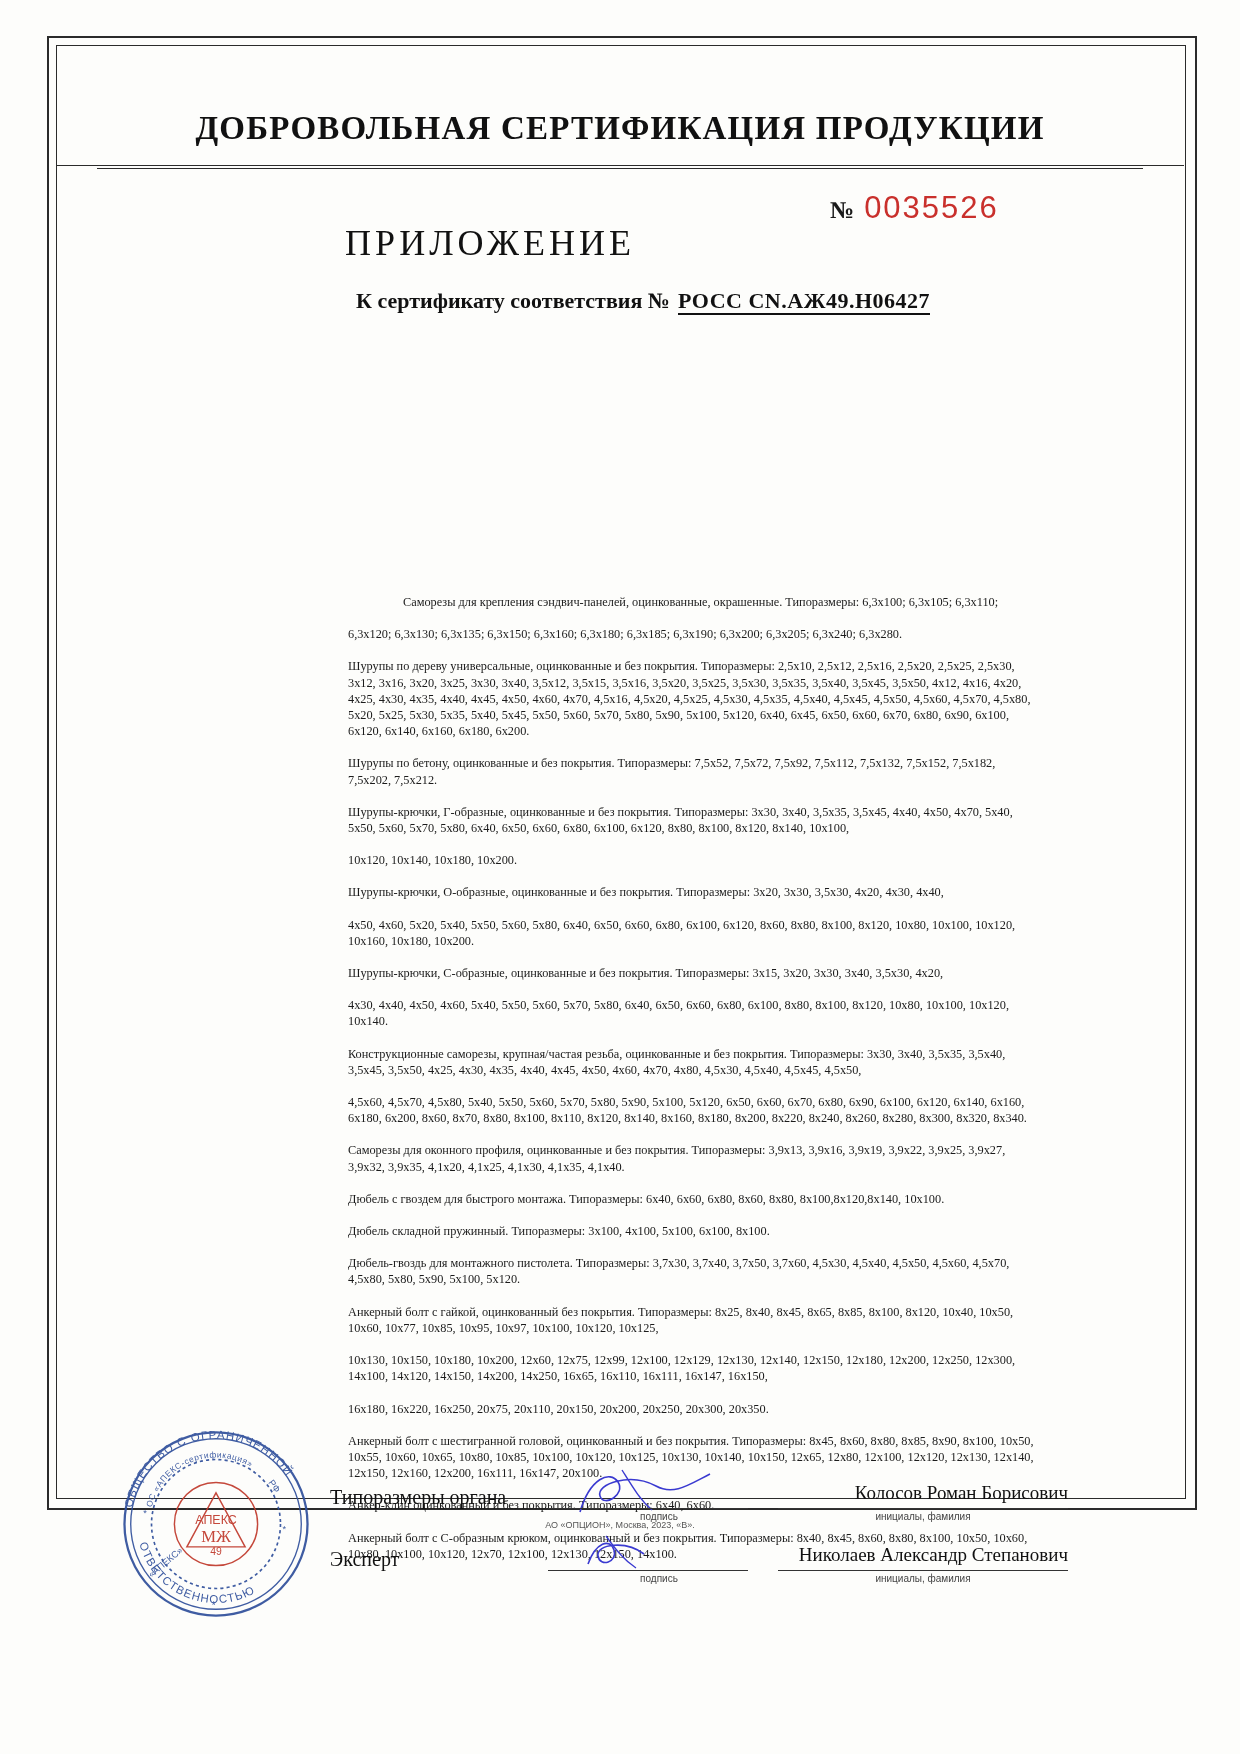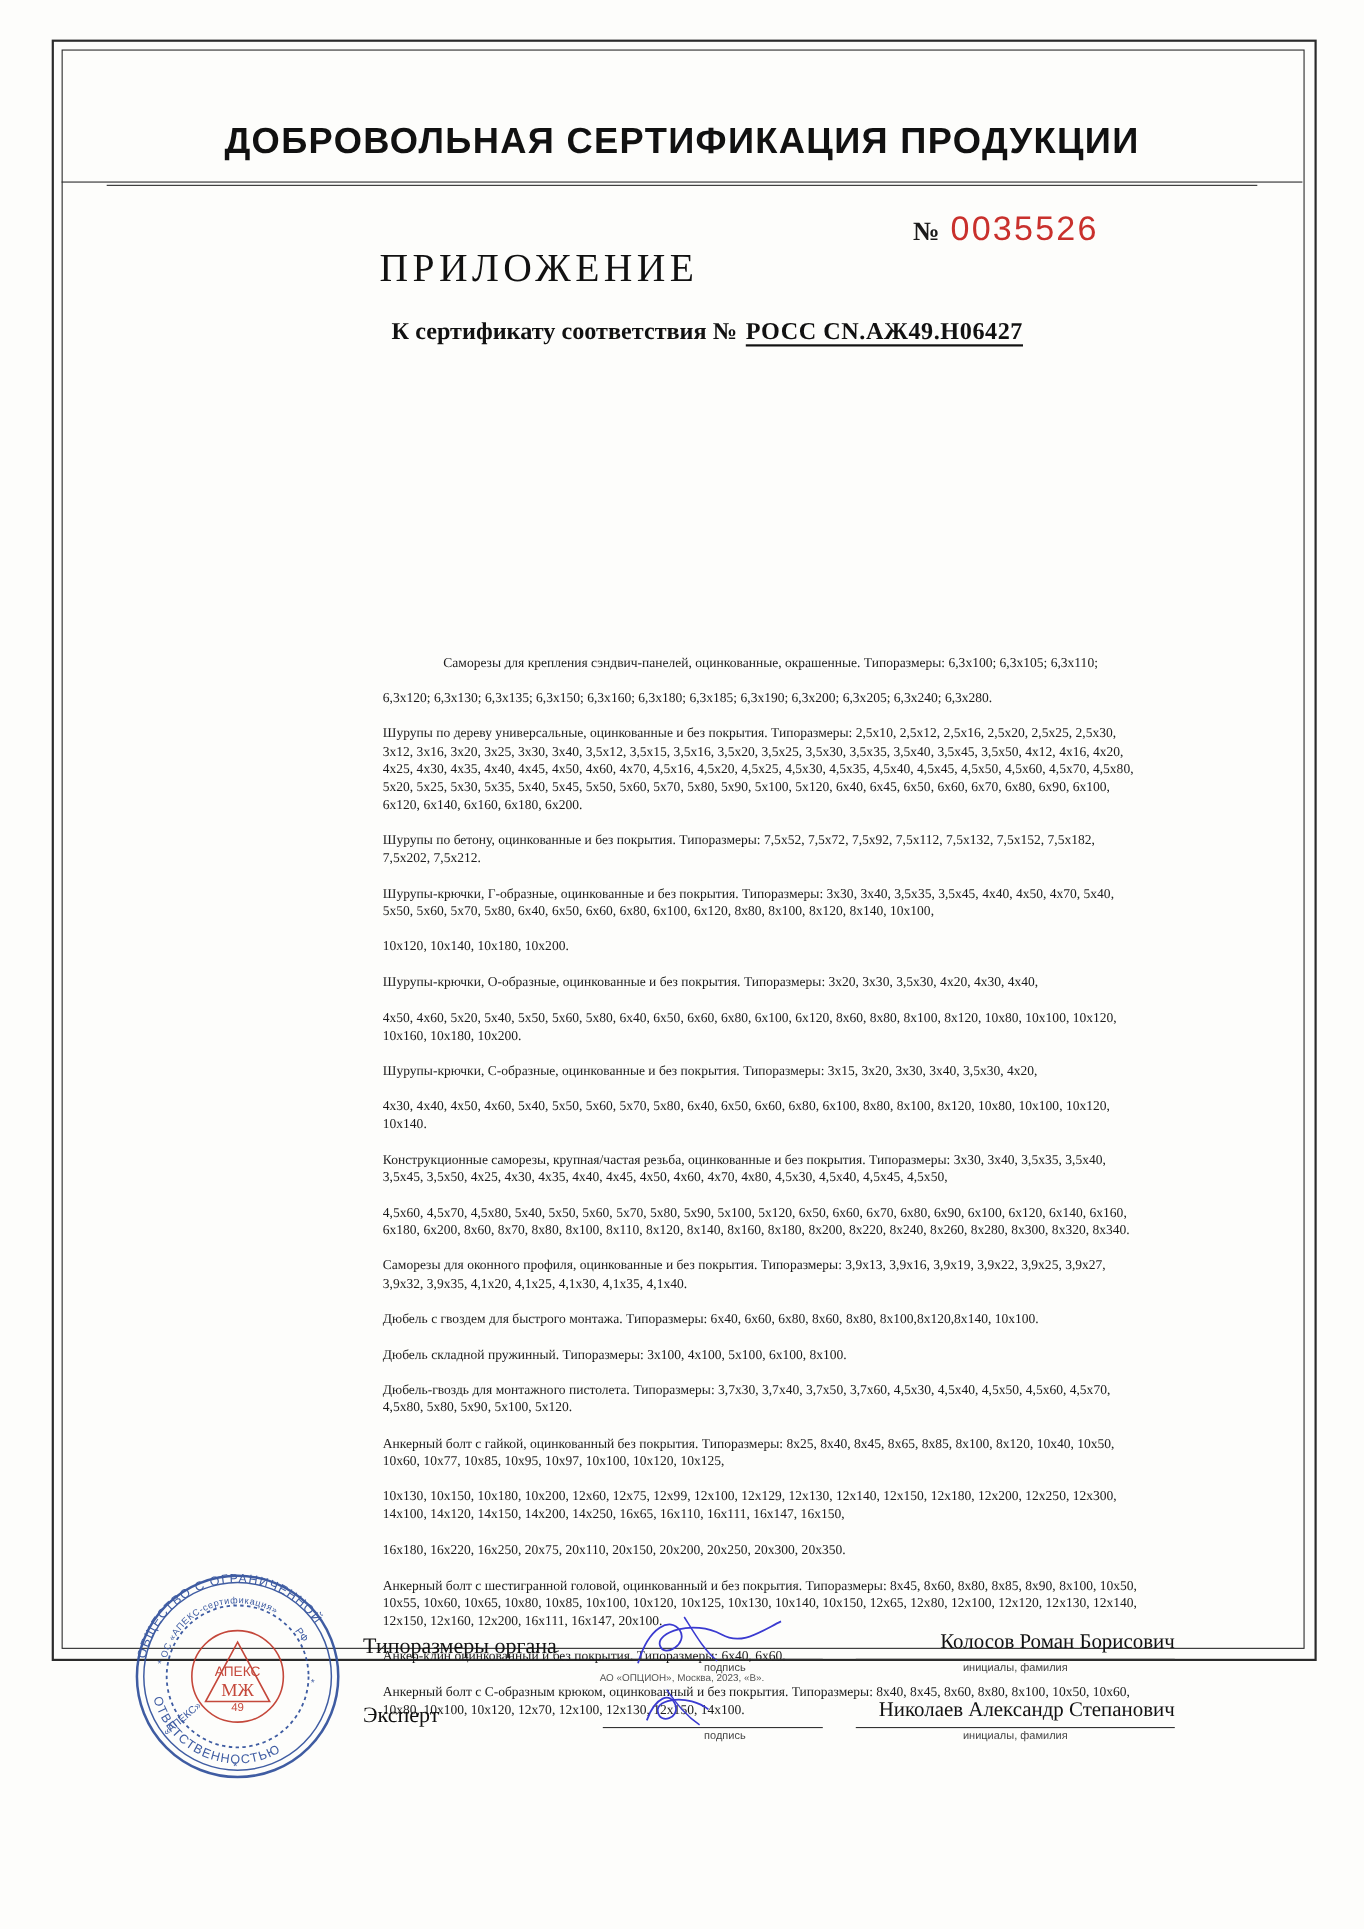--- a/index.html
+++ b/index.html
@@ -42,21 +42,21 @@
     position: absolute;
     left: 56px; top: 45px;
     width: 1128px;
     height: 120px;
     border-bottom: 1px solid #2b2b2b;
     display: flex;
     align-items: center;
     justify-content: center;
   }
   .title-band .doc-title {
-    font-family: Liberation Sans, sans-serif;
+    font-family: Liberation Serif, serif;
     font-weight: bold;
     font-size: 33px;
     letter-spacing: 1.2px;
     color: #111;
     text-align: left;
     white-space: nowrap;
     margin-top: 46px;
   }
   .title-band-inner-line {
     position: absolute;

